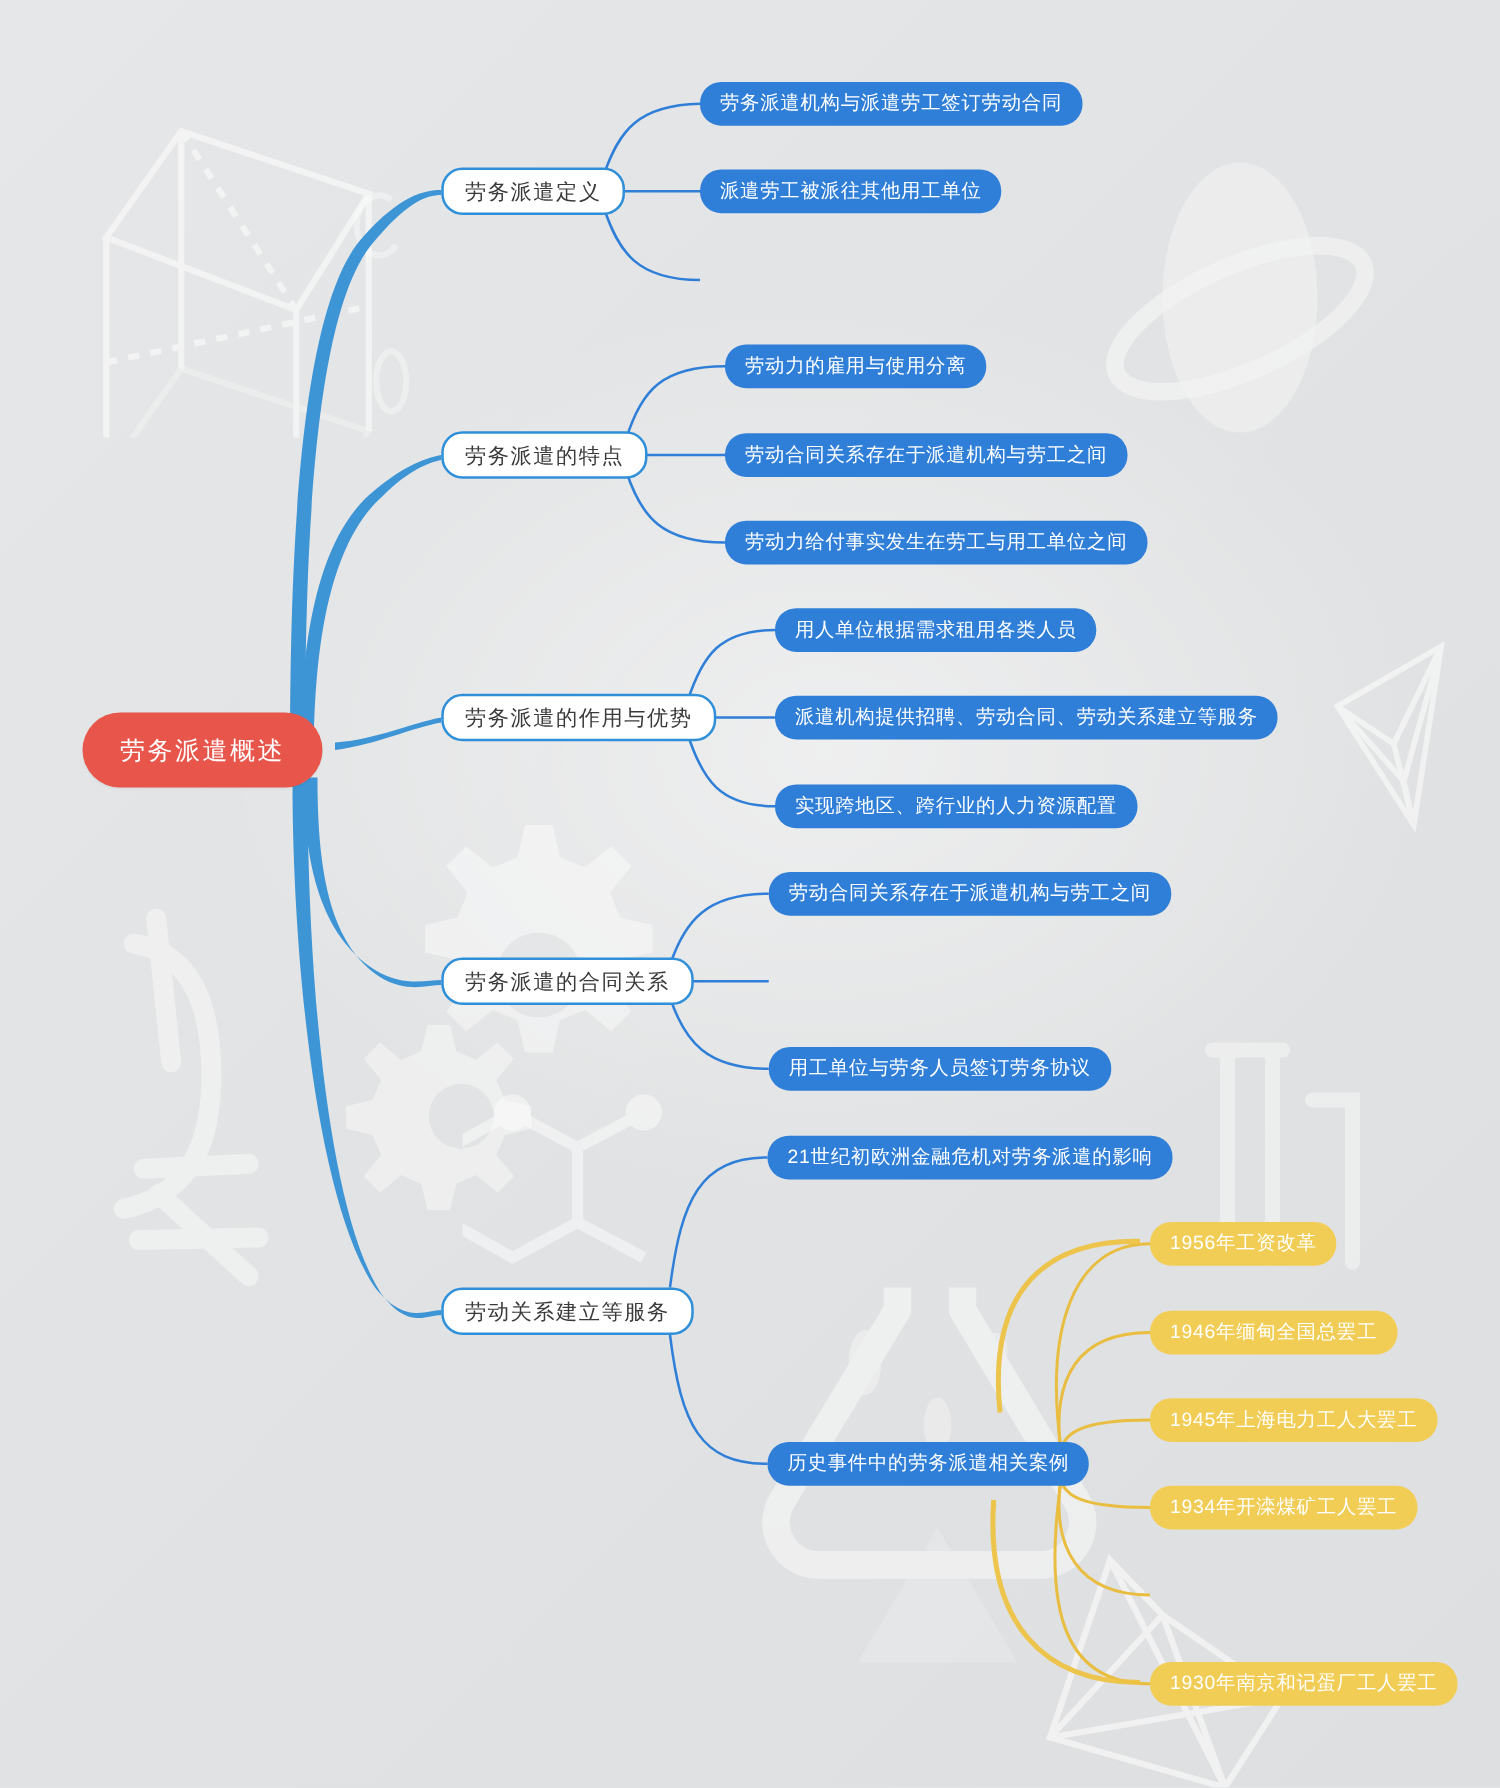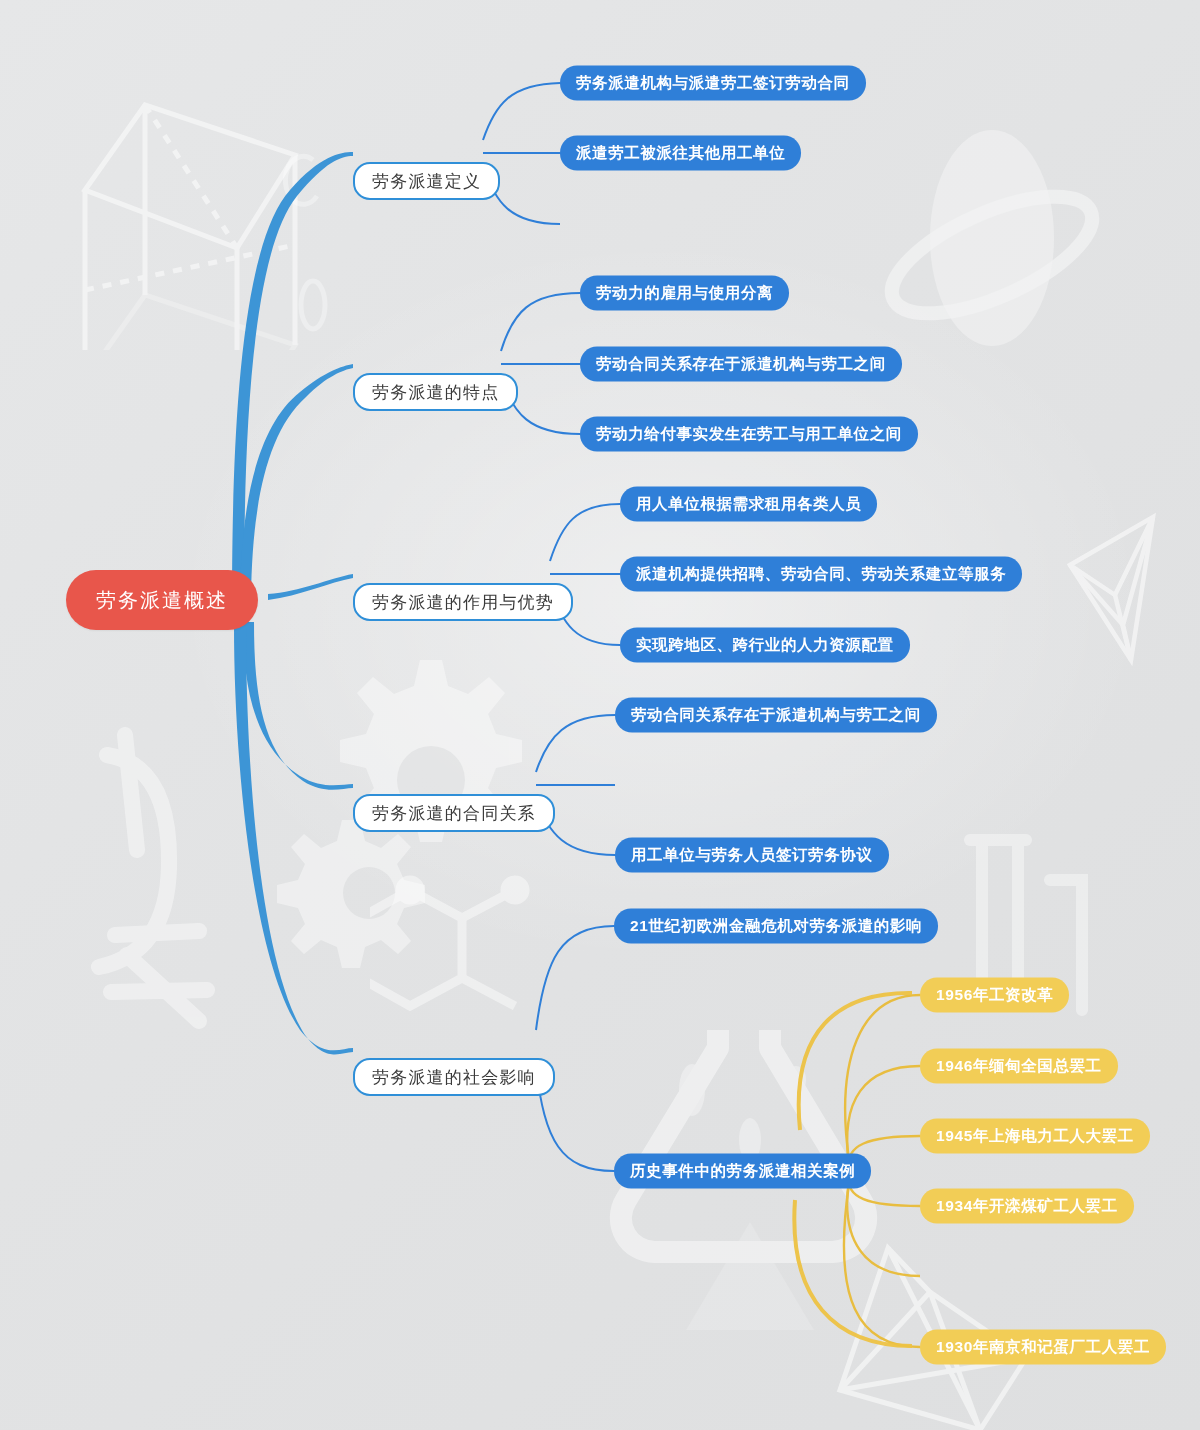--- a/index.html
+++ b/index.html
@@ -55,43 +55,40 @@
 
   .node-branch{
     background:#ffffff;
     color:#3a3a3a;
     border:2px solid #2f8fd8;
     border-radius:17px;
     font-size:17px;
     padding:0 17px;
     height:38px;
     letter-spacing:1.2px;
-    margin-top:28px;
   }
 
   .node-leaf{
     background:#2f7fd8;
     color:#ffffff;
     border-radius:17px;
     font-size:15.5px;
     padding:0 16px;
     height:35px;
     letter-spacing:.6px;
-    font-weight:bold;
   }
 
   .node-case{
     background:#f2cd56;
     color:#ffffff;
     border-radius:17px;
     font-size:15.5px;
     padding:0 16px;
     height:35px;
     letter-spacing:.6px;
-    font-weight:bold;
   }
 </style>
 </head>
 <body>
 
 <div id="canvas">
 
   <div id="watermarks">
 
     <svg style="left:55px;top:60px" width="290" height="290" viewBox="0 0 290 290">
@@ -285,21 +282,21 @@
       <span>劳务派遣的合同关系</span>
     </div>
     <div class="node node-leaf" style="left:615px;top:715px">
       <span>劳动合同关系存在于派遣机构与劳工之间</span>
     </div>
     <div class="node node-leaf" style="left:615px;top:855px">
       <span>用工单位与劳务人员签订劳务协议</span>
     </div>
 
     <div class="node node-branch" style="left:353px;top:1049px">
-      <span>劳务派遣的社会影响</span>
+      <span>劳动关系建立等服务</span>
     </div>
     <div class="node node-leaf" style="left:614px;top:926px">
       <span>21世纪初欧洲金融危机对劳务派遣的影响</span>
     </div>
     <div class="node node-leaf" style="left:614px;top:1171px">
       <span>历史事件中的劳务派遣相关案例</span>
     </div>
 
     <div class="node node-case" style="left:920px;top:995px">
       <span>1956年工资改革</span>

